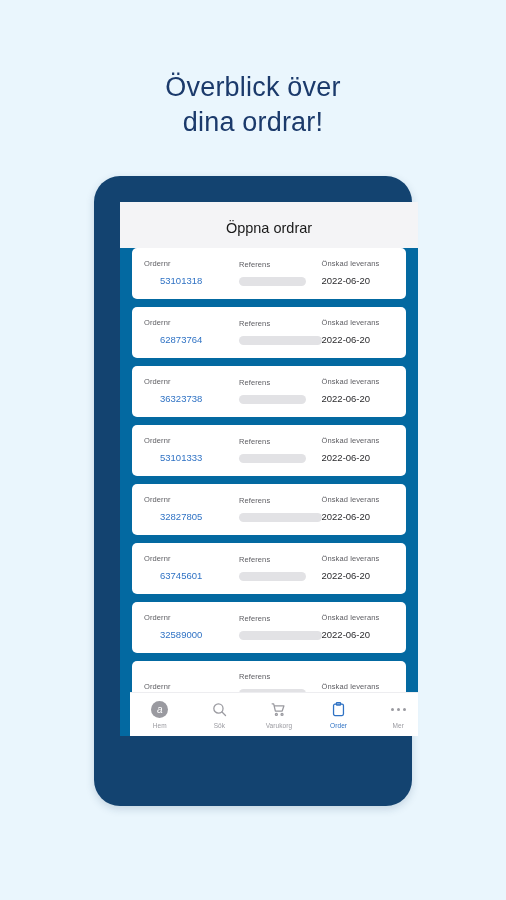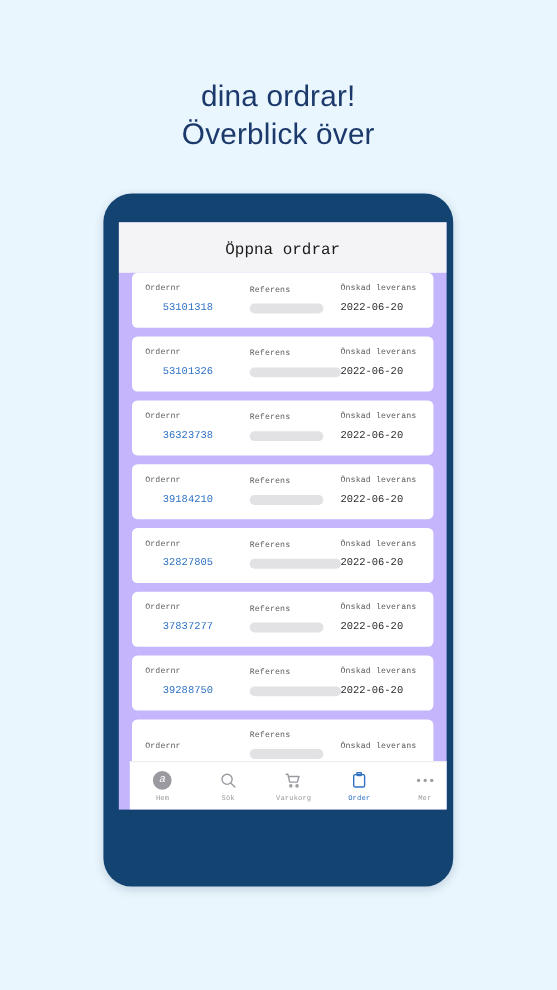--- a/index.html
+++ b/index.html
@@ -37,27 +37,26 @@
     top: 176px;
     width: 318px;
     height: 630px;
     background: #134370;
     border-radius: 26px;
     box-sizing: border-box;
     box-shadow: 0 3px 9px rgba(20,60,100,0.18);
   }
   .phone-screen {
     position: absolute;
-    left: 14px;
+    left: 26px;
     top: 26px;
     width: 298px;
     height: 534px;
-    background: #c4b5fd;
+    background: #0369a1;
     overflow: hidden;
-    font-family: Liberation Mono, monospace;
   }
 
   
   .screen-title {
     height: 46px;
     line-height: 52px;
     text-align: center;
     font-size: 14.5px;
     color: #1a1a1a;
     background: #f4f4f6;
@@ -161,22 +160,22 @@
     font-size: 10px;
     line-height: 17px;
     text-align: center;
     font-style: italic;
   }
 </style>
 </head>
 <body>
 
 <div class="headline">
+  <span class="headline-line">Överblick över</span>
   <span class="headline-line">dina ordrar!</span>
-  <span class="headline-line">Överblick över</span>
 </div>
 
 <div class="phone">
   <div class="phone-screen">
 
     <div class="screen-title">Öppna ordrar</div>
 
     <div class="order-list">
         <div class="order-card">
           <div class="order-row">
@@ -191,21 +190,21 @@
             <div class="col-leverans">
               <div class="col-head">Önskad leverans</div>
               <div class="col-val">2022-06-20</div>
             </div>
           </div>
         </div>
         <div class="order-card">
           <div class="order-row">
             <div class="col-ordernr">
               <div class="col-head">Ordernr</div>
-              <div class="col-val link">53101326</div>
+              <div class="col-val link">62873764</div>
             </div>
             <div class="col-referens">
               <div class="col-head">Referens</div>
               <div class="ref-bar w-long"></div>
             </div>
             <div class="col-leverans">
               <div class="col-head">Önskad leverans</div>
               <div class="col-val">2022-06-20</div>
             </div>
           </div>
@@ -223,21 +222,21 @@
             <div class="col-leverans">
               <div class="col-head">Önskad leverans</div>
               <div class="col-val">2022-06-20</div>
             </div>
           </div>
         </div>
         <div class="order-card">
           <div class="order-row">
             <div class="col-ordernr">
               <div class="col-head">Ordernr</div>
-              <div class="col-val link">39184210</div>
+              <div class="col-val link">53101333</div>
             </div>
             <div class="col-referens">
               <div class="col-head">Referens</div>
               <div class="ref-bar w-short"></div>
             </div>
             <div class="col-leverans">
               <div class="col-head">Önskad leverans</div>
               <div class="col-val">2022-06-20</div>
             </div>
           </div>
@@ -255,37 +254,37 @@
             <div class="col-leverans">
               <div class="col-head">Önskad leverans</div>
               <div class="col-val">2022-06-20</div>
             </div>
           </div>
         </div>
         <div class="order-card">
           <div class="order-row">
             <div class="col-ordernr">
               <div class="col-head">Ordernr</div>
-              <div class="col-val link">37837277</div>
-            </div>
-            <div class="col-referens">
-              <div class="col-head">Referens</div>
-              <div class="ref-bar w-short"></div>
-            </div>
-            <div class="col-leverans">
-              <div class="col-head">Önskad leverans</div>
-              <div class="col-val">2022-06-20</div>
-            </div>
-          </div>
-        </div>
-        <div class="order-card">
-          <div class="order-row">
-            <div class="col-ordernr">
-              <div class="col-head">Ordernr</div>
-              <div class="col-val link">39288750</div>
+              <div class="col-val link">63745601</div>
+            </div>
+            <div class="col-referens">
+              <div class="col-head">Referens</div>
+              <div class="ref-bar w-short"></div>
+            </div>
+            <div class="col-leverans">
+              <div class="col-head">Önskad leverans</div>
+              <div class="col-val">2022-06-20</div>
+            </div>
+          </div>
+        </div>
+        <div class="order-card">
+          <div class="order-row">
+            <div class="col-ordernr">
+              <div class="col-head">Ordernr</div>
+              <div class="col-val link">32589000</div>
             </div>
             <div class="col-referens">
               <div class="col-head">Referens</div>
               <div class="ref-bar w-long"></div>
             </div>
             <div class="col-leverans">
               <div class="col-head">Önskad leverans</div>
               <div class="col-val">2022-06-20</div>
             </div>
           </div>

